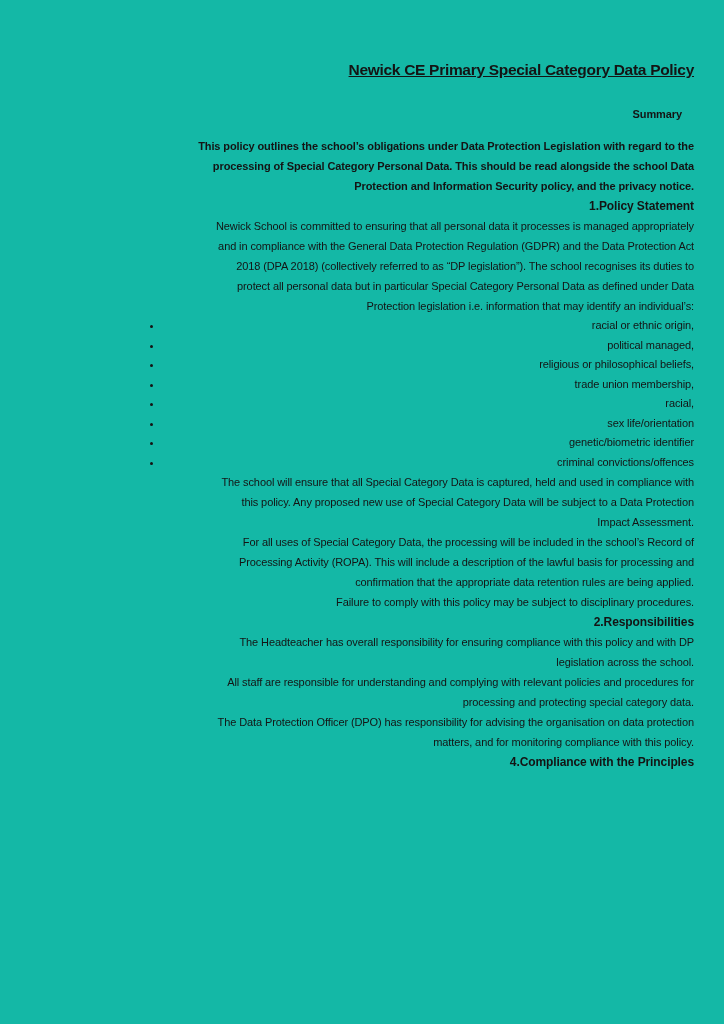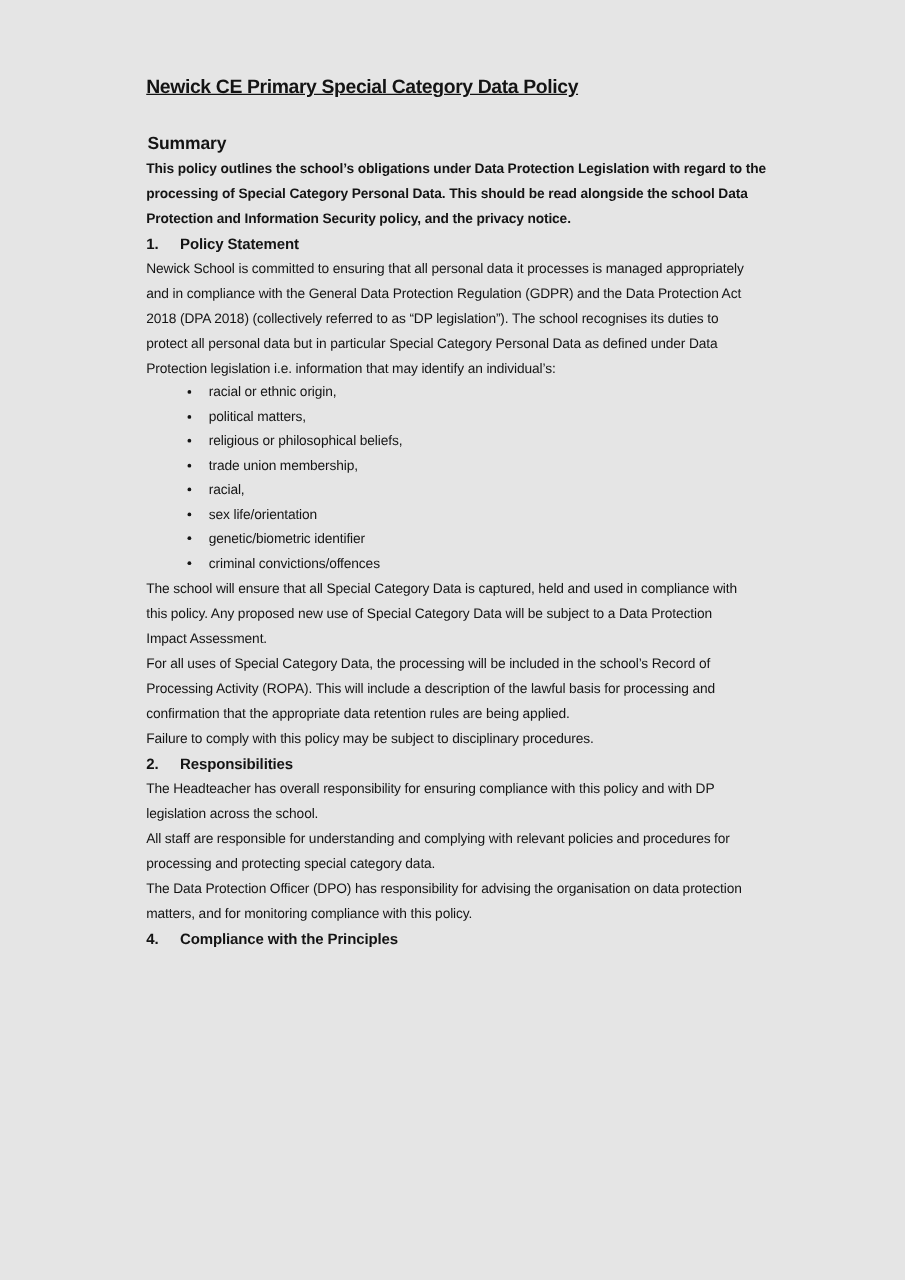--- a/index.html
+++ b/index.html
@@ -4,41 +4,42 @@
 <style>
   html, body {
     margin: 0;
     padding: 0;
     background: #ffffff;
   }
   .page {
     position: relative;
     width: 724px;
     height: 1024px;
-    background: #e5e5e5;
+    background: #14b8a6;
     box-sizing: border-box;
     padding: 60px 30px 0 117px;
     font-family: "Liberation Sans", sans-serif;
     color: #141414;
     overflow: hidden;
+    text-align: right;
   }
   .doc-title {
     font-size: 15.5px;
     font-weight: bold;
     letter-spacing: -0.3px;
     text-decoration: underline;
     line-height: 20px;
     margin: 0 0 24px 0;
   }
   .sub-heading {
-    font-size: 14px;
+    font-size: 11px;
     font-weight: bold;
     letter-spacing: -0.1px;
     line-height: 20px;
-    margin: 1px;
+    margin: 12px;
   }
   .section-heading {
     font-size: 12px;
     font-weight: bold;
     letter-spacing: -0.1px;
     line-height: 20px;
     margin: 0;
   }
   .section-heading .num {
     display: inline-block;
@@ -86,21 +87,21 @@
 
   <div class="section">
     <h2 class="section-heading"><span class="num">1.</span><span>Policy Statement</span></h2>
     <p class="body-text mb-sec1-intro">Newick School is committed to ensuring that all personal data it processes is managed appropriately
 and in compliance with the General Data Protection Regulation (GDPR) and the Data Protection Act
 2018 (DPA 2018) (collectively referred to as “DP legislation”). The school recognises its duties to
 protect all personal data but in particular Special Category Personal Data as defined under Data
 Protection legislation i.e. information that may identify an individual’s:</p>
     <ul class="bullet-list mb-sec1-bullets">
       <li>racial or ethnic origin,</li>
-      <li>political matters,</li>
+      <li>political managed,</li>
       <li>religious or philosophical beliefs,</li>
       <li>trade union membership,</li>
       <li>racial,</li>
       <li>sex life/orientation</li>
       <li>genetic/biometric identifier</li>
       <li>criminal convictions/offences</li>
     </ul>
     <p class="body-text mb-sec1-body">The school will ensure that all Special Category Data is captured, held and used in compliance with
 this policy. Any proposed new use of Special Category Data will be subject to a Data Protection
 Impact Assessment.

